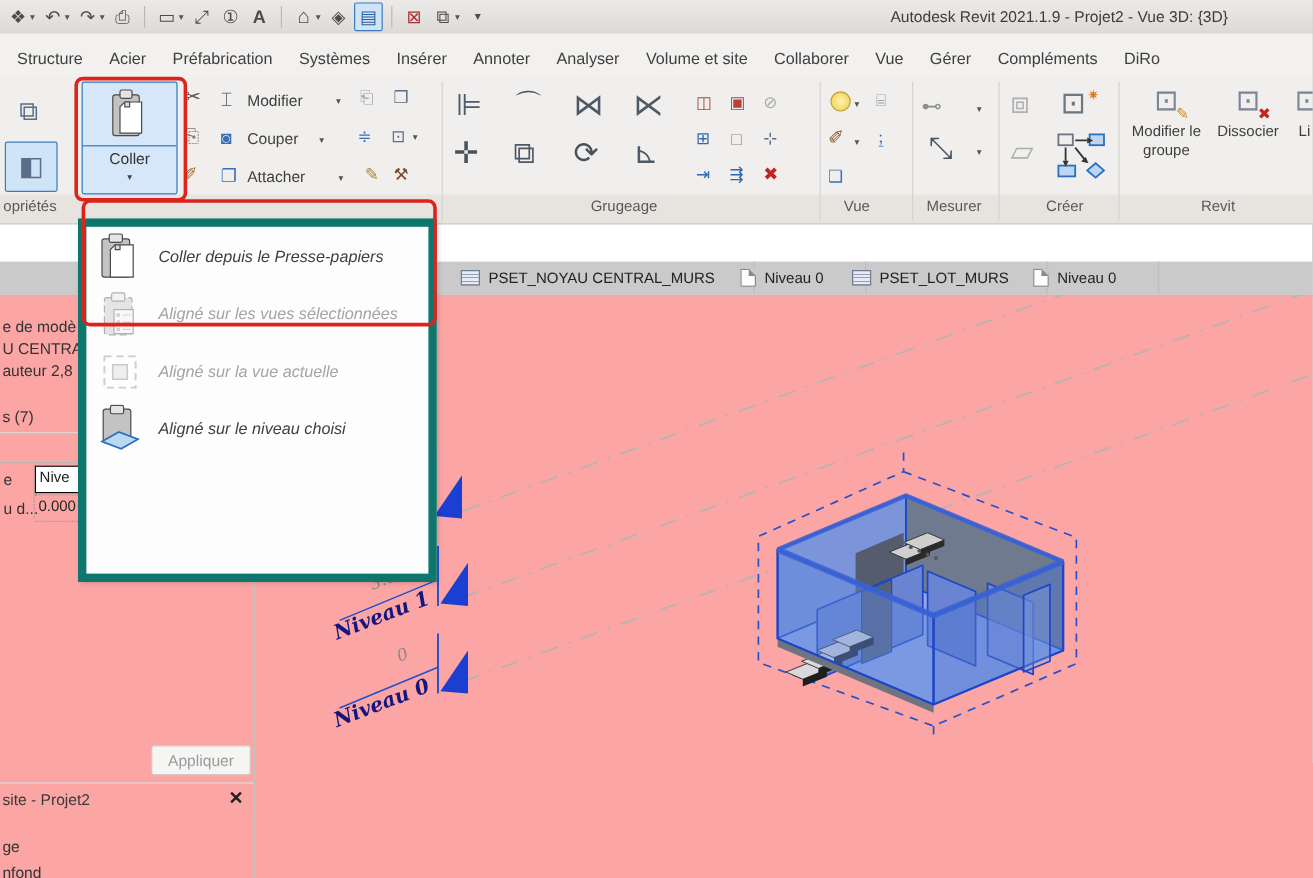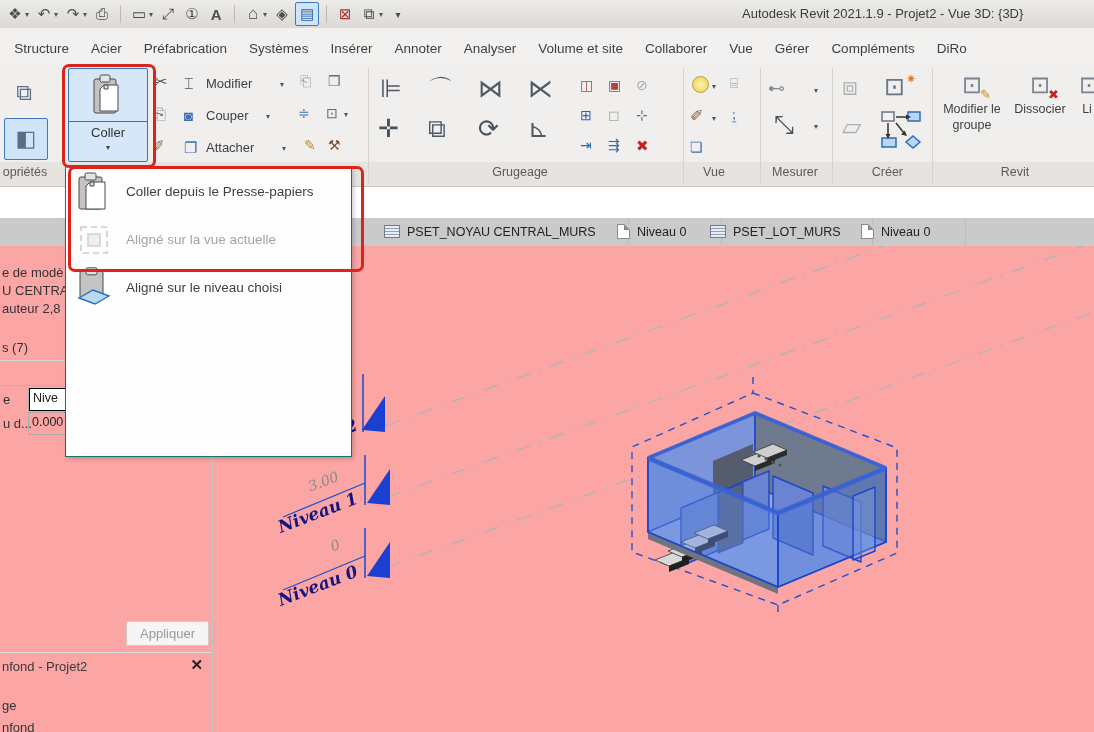--- a/index.html
+++ b/index.html
@@ -66,22 +66,22 @@
   .dotcell{position:absolute;border-top:1px dotted #9a9a9a;border-bottom:1px dotted #9a9a9a;
     font-size:12.5px;color:#222;padding:2px 3px;}
   .applybtn{position:absolute;left:126px;top:375px;width:81px;height:23px;background:#f6f5f3;
     border:1px solid #cfccc8;border-radius:2px;font-size:13px;color:#9a9a9a;
     display:flex;align-items:center;justify-content:center;}
   .pbhead{position:absolute;left:0;top:406px;width:211px;height:26px;border-top:1px solid #dedbd7;
     display:flex;align-items:center;}
   .pbhead .t{font-size:13px;color:#3a3a3a;margin-left:2px;}
   .pbhead .x{position:absolute;right:8px;top:3px;font-size:15px;color:#222;font-weight:bold;}
   
-  .menu{position:absolute;left:65px;top:166px;width:285px;height:289px;background:#fdfdfd;
-    border:1px solid #0f766e;box-shadow:2px 2px 4px rgba(0,0,0,.18);z-index:50;}
+  .menu{position:absolute;left:65px;top:182px;width:285px;height:289px;background:#fdfdfd;
+    border:7px solid #0f766e;box-shadow:2px 2px 4px rgba(0,0,0,.18);z-index:50;font-style:italic;}
   .mitem{height:48px;display:flex;align-items:center;gap:14px;padding-left:10px;}
   .mitem .txt{font-size:13.5px;color:#3f3f3f;white-space:nowrap;}
   .mitem.dis .txt{color:#a4a4a4;}
   .mitem.dis svg{opacity:.42;filter:grayscale(1);}
   .redbox{position:absolute;border:3px solid #dc231c;border-radius:7px;z-index:60;pointer-events:none;}
   .canvas-svg{position:absolute;left:213px;top:0;}
 </style>
 </head>
 <body>
 
@@ -286,21 +286,21 @@
     <div class="abs" style="left:0;top:139px;width:108px;height:1px;background:#b9b6b2;"></div>
     <span class="lp" style="left:3px;top:146px;">e</span>
     <div class="cellbox" style="left:29px;top:142px;width:76px;height:17px;">Nive</div>
     <span class="lp" style="left:3px;top:170px;">u d...</span>
     <div class="dotcell" style="left:29px;top:166px;width:76px;height:17px;">0.000</div>
     <div class="abs" style="left:28px;top:142px;width:1px;height:43px;border-left:1px dotted #9a9a9a;"></div>
 
     <div class="applybtn">Appliquer</div>
 
     <div class="pbhead">
-      <span class="t">nfond - Projet2</span>
+      <span class="t">site - Projet2</span>
       <span class="x">✕</span>
     </div>
     <span class="lp" style="left:2px;top:452px;">ge</span>
     <span class="lp" style="left:2px;top:474px;">nfond</span>
 
     <div class="splitter"></div>
 
     <svg class="canvas-svg" width="881" height="486" viewBox="0 0 881 486">
 
       <g stroke="#b4b4b4" stroke-width="1.4" stroke-dasharray="15 9 2 9">
@@ -394,20 +394,34 @@
       <svg width="36" height="40" viewBox="0 0 36 40">
         <rect x="3" y="6" width="23" height="32" rx="2" fill="#c3c3c3" stroke="#4a4a4a"></rect>
         <rect x="9" y="2" width="11" height="7" rx="1.5" fill="#e4e4e4" stroke="#4a4a4a"></rect>
         <path d="M14 11 h15 v27 h-19 v-23 z" fill="#fff" stroke="#4a4a4a"></path>
         <path d="M14 11 l4 0 0 4 -4 0 z" fill="#ddd" stroke="#4a4a4a"></path>
       </svg>
       <span class="txt">Coller depuis le Presse-papiers</span>
     </div>
     <div class="mitem dis">
       <svg width="36" height="40" viewBox="0 0 36 40">
+        <rect x="5" y="7" width="23" height="31" rx="2" fill="#c3c3c3" stroke="#4a4a4a" stroke-dasharray="6 3"></rect>
+        <rect x="11" y="3" width="11" height="7" rx="1.5" fill="#e4e4e4" stroke="#4a4a4a"></rect>
+        <rect x="13" y="17" width="16" height="20" fill="#f4f4f4" stroke="#4a4a4a"></rect>
+        <rect x="15" y="20" width="3" height="3" fill="#9a9a9a"></rect>
+          <line x1="20" y1="21.5" x2="27" y2="21.5" stroke="#9a9a9a"></line>
+        <rect x="15" y="26" width="3" height="3" fill="#9a9a9a"></rect>
+          <line x1="20" y1="27.5" x2="27" y2="27.5" stroke="#9a9a9a"></line>
+        <rect x="15" y="32" width="3" height="3" fill="#9a9a9a"></rect>
+          <line x1="20" y1="33.5" x2="27" y2="33.5" stroke="#9a9a9a"></line>
+      </svg>
+      <span class="txt">Aligné sur les vues sélectionnées</span>
+    </div>
+    <div class="mitem dis">
+      <svg width="36" height="40" viewBox="0 0 36 40">
         <rect x="5" y="8" width="26" height="26" fill="none" stroke="#8a8a8a" stroke-width="1.6" stroke-dasharray="6 4"></rect>
         <rect x="12" y="15" width="12" height="12" fill="#ddd" stroke="#8a8a8a" stroke-width="1.4"></rect>
       </svg>
       <span class="txt">Aligné sur la vue actuelle</span>
     </div>
     <div class="mitem">
       <svg width="36" height="40" viewBox="0 0 36 40">
         <rect x="4" y="4" width="23" height="28" rx="2" fill="#c3c3c3" stroke="#4a4a4a"></rect>
         <rect x="10" y="0.8" width="11" height="7" rx="1.5" fill="#e4e4e4" stroke="#4a4a4a"></rect>
         <polygon points="3,31 17,23 33,29 19,37" fill="#badaf4" stroke="#2a6fbd" stroke-width="1.4"></polygon>

